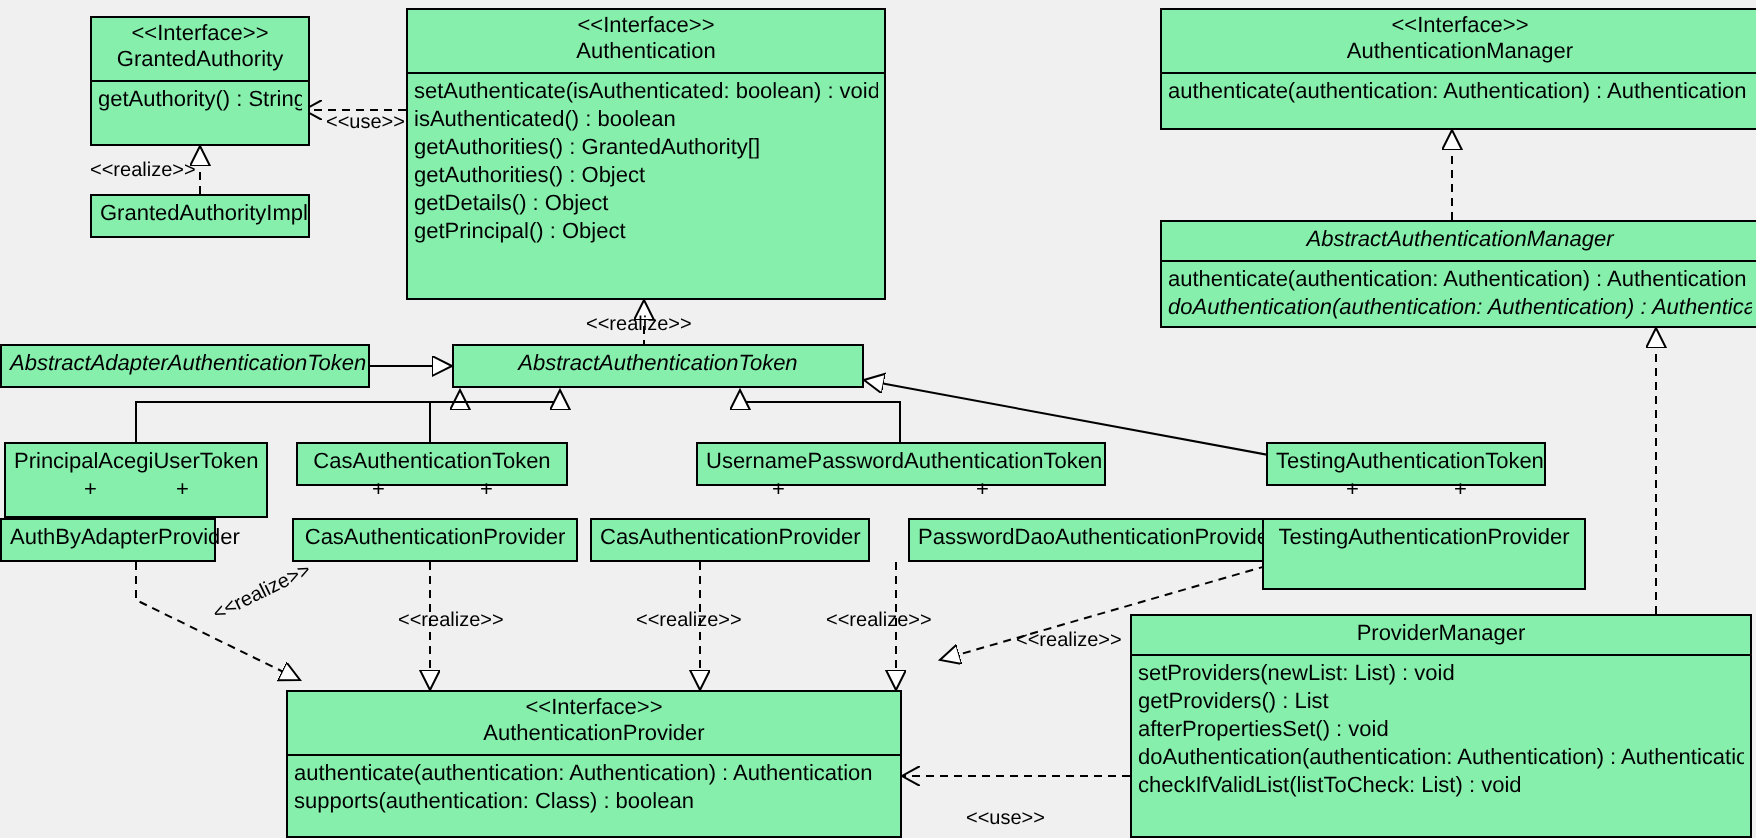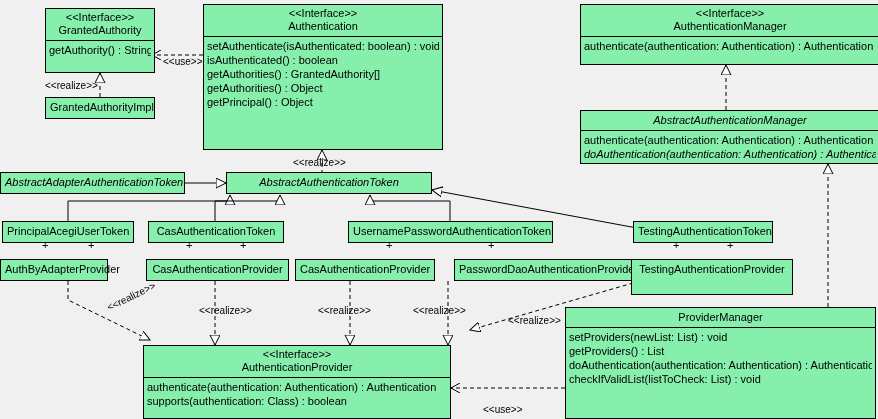--- a/index.html
+++ b/index.html
@@ -164,20 +164,21 @@
     <div class="uml-head">
       <span class="stereo">&lt;&lt;Interface&gt;&gt;</span>
       <span class="cls-name">Authentication</span>
     </div>
     <div class="divider"></div>
     <div class="uml-ops">
       <span class="op">setAuthenticate(isAuthenticated: boolean) : void</span>
       <span class="op">isAuthenticated() : boolean</span>
       <span class="op">getAuthorities() : GrantedAuthority[]</span>
       <span class="op">getAuthorities() : Object</span>
+      <span class="op">getDetails() : Object</span>
       <span class="op">getPrincipal() : Object</span>
     </div>
   </div>
 
   <div class="uml-box" style="left:580px; top:4px; width:300px; height:61px;">
     <div class="uml-head">
       <span class="stereo">&lt;&lt;Interface&gt;&gt;</span>
       <span class="cls-name">AuthenticationManager</span>
     </div>
     <div class="divider"></div>
@@ -202,21 +203,21 @@
       <span class="cls-name italic">AbstractAdapterAuthenticationToken</span>
     </div>
   </div>
 
   <div class="uml-box" style="left:226px; top:172px; width:206px; height:22px;">
     <div class="uml-head" style="padding-top:3px;">
       <span class="cls-name italic">AbstractAuthenticationToken</span>
     </div>
   </div>
 
-  <div class="uml-box" style="left:2px; top:221px; width:132px; height:22px;">
+  <div class="uml-box" style="left:2px; top:221px; width:132px; height:38px;">
     <div class="uml-head" style="padding-top:3px;">
       <span class="cls-name">PrincipalAcegiUserToken</span>
     </div>
   </div>
   <div class="plusrow" style="position:absolute; left:2px; top:240px; width:132px;">
     <span style="left:40px;">+</span>
     <span style="left:86px;">+</span>
   </div>
 
   <div class="uml-box" style="left:148px; top:221px; width:136px; height:22px;">
@@ -292,20 +293,21 @@
   </div>
 
   <div class="uml-box" style="left:565px; top:307px; width:311px; height:112px;">
     <div class="uml-head" style="padding-top:3px;">
       <span class="cls-name">ProviderManager</span>
     </div>
     <div class="divider"></div>
     <div class="uml-ops">
       <span class="op">setProviders(newList: List) : void</span>
       <span class="op">getProviders() : List</span>
+      <span class="op">afterPropertiesSet() : void</span>
       <span class="op">doAuthentication(authentication: Authentication) : Authentication</span>
       <span class="op">checkIfValidList(listToCheck: List) : void</span>
     </div>
   </div>
 
   <div class="edge-label" style="left:163px; top:56px;">&lt;&lt;use&gt;&gt;</div>
   <div class="edge-label" style="left:45px; top:80px;">&lt;&lt;realize&gt;&gt;</div>
   <div class="edge-label" style="left:293px; top:157px;">&lt;&lt;realize&gt;&gt;</div>
   <div class="edge-label" style="left:105px; top:303px; transform:rotate(-26deg); transform-origin:left top;">&lt;&lt;realize&gt;&gt;</div>
   <div class="edge-label" style="left:199px; top:305px;">&lt;&lt;realize&gt;&gt;</div>

